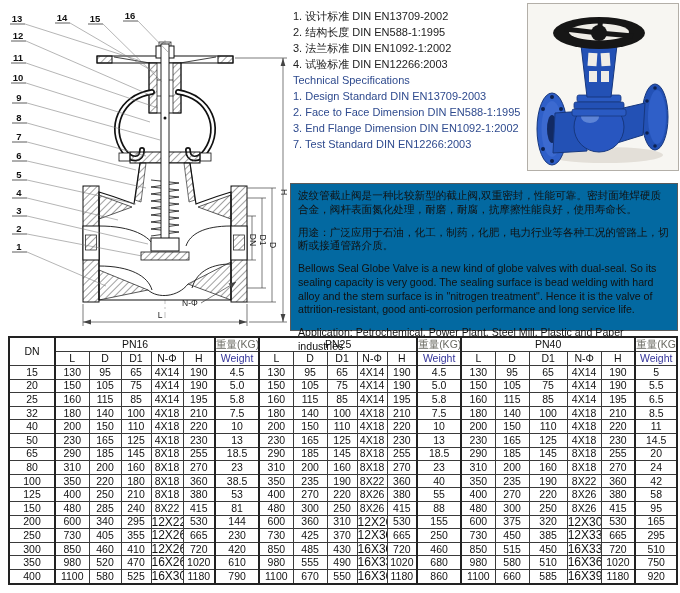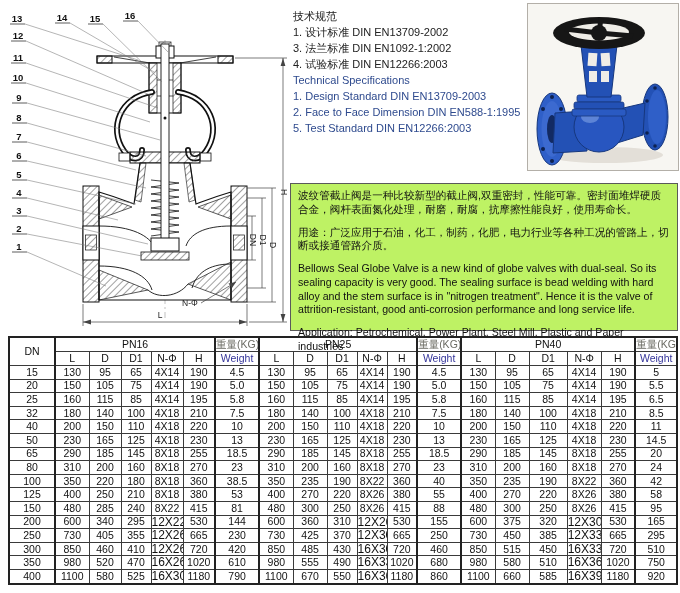--- a/index.html
+++ b/index.html
@@ -10,21 +10,21 @@
   .drawing{position:absolute;left:0;top:0;width:290px;height:335px;}
   .specs{position:absolute;left:293px;top:8px;width:232px;font-size:11px;line-height:16px;}
   .specs-title{font-weight:normal;}
   .specs-cn{color:#222;}
   .specs-en{color:#2e4a8e;}
   .spec-line{white-space:nowrap;}
   .photo{position:absolute;left:527px;top:3px;width:152px;height:168px;}
   .descbox{
     position:absolute;left:290px;top:183px;width:372px;height:136px;
     border:1px solid #5a5a5a;padding:5px 7px;font-size:10.6px;line-height:1.3;color:#111;
-    background:#bef264;
+    background:#0369a1;
   }
   .descbox p{margin:0 0 9px 0;}
   .descbox p:last-child{margin:0;}
   .table-wrap{position:absolute;left:8px;top:336px;}
   table.dim-table{
     border-collapse:collapse;table-layout:fixed;width:668px;
     border:2px solid #222;font-size:10.5px;color:#111;
   }
   .dim-table th,.dim-table td{
     border:1px solid #3a3a3a;text-align:center;vertical-align:middle;
@@ -206,33 +206,34 @@
         <text x="190" y="306" text-anchor="middle" font-size="8.5" fill="#222">N-Φ</text>
         <text x="250" y="240" text-anchor="middle" font-size="8.5" fill="#222" transform="rotate(90 250 240)">DN</text>
         <text x="260" y="240" text-anchor="middle" font-size="8.5" fill="#222" transform="rotate(90 260 240)">D1</text>
         <text x="270" y="245" text-anchor="middle" font-size="8.5" fill="#222" transform="rotate(90 270 245)">D</text>
         <text x="281" y="192" text-anchor="middle" font-size="8.5" fill="#222" transform="rotate(90 281 192)">H</text>
       </g>
   </svg>
 
   <div class="specs">
     <div class="specs-cn">
-      <div class="specs-title">技术规范</div>
       <div>
           <div class="spec-line">1.  设计标准 DIN EN13709-2002</div>
+          <div class="spec-line">2.  结构长度 DIN EN588-1:1995</div>
           <div class="spec-line">3.  法兰标准 DIN EN1092-1:2002</div>
           <div class="spec-line">4.  试验标准 DIN EN12266:2003</div>
         </div>
     </div>
     <div class="specs-en">
       <div class="specs-title">Technical Specifications</div>
       <div>
           <div class="spec-line">1.  Design Standard DIN EN13709-2003</div>
           <div class="spec-line">2.  Face to Face Dimension DIN EN588-1:1995</div>
-          <div class="spec-line">5.  Test Standard DIN EN12266:2003</div>
+          <div class="spec-line">3.  End Flange Dimension DIN EN1092-1:2002</div>
+          <div class="spec-line">7.  Test Standard DIN EN12266:2003</div>
         </div>
     </div>
   </div>
 
   <svg class="photo" viewBox="0 0 152 168">
     <rect x="0.5" y="0.5" width="151" height="167" fill="#f7f6f2" stroke="#b3afa8"></rect>
     <ellipse cx="78" cy="152" rx="58" ry="8" fill="#e3dfd8"></ellipse>
     <g>
       <ellipse cx="25" cy="126" rx="15" ry="36" fill="#2f5fc8" stroke="#16377e"></ellipse>
       <ellipse cx="25" cy="126" rx="10.5" ry="28" fill="#3c6ad0"></ellipse>

